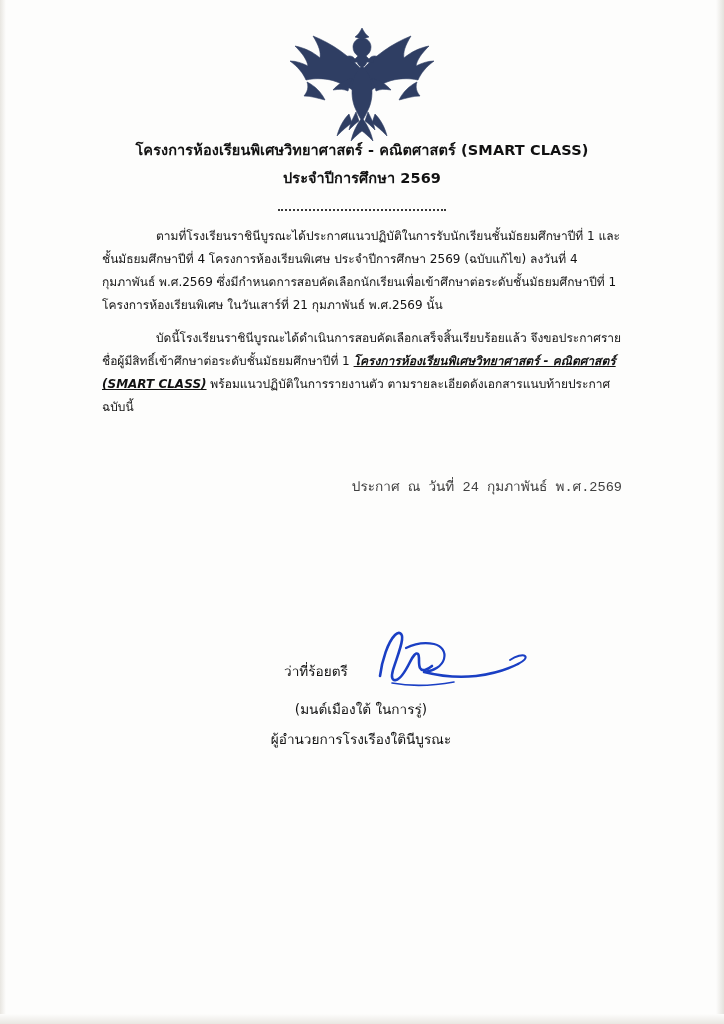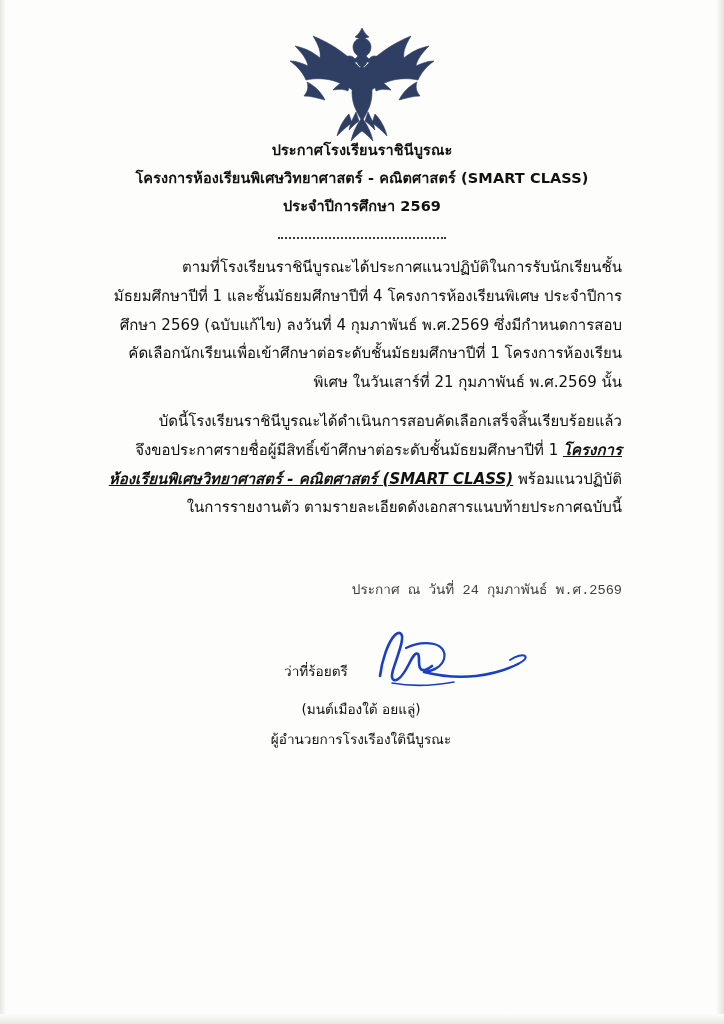--- a/index.html
+++ b/index.html
@@ -75,24 +75,24 @@
   .divider-dots {
     width: 168px;
     margin: 12px auto 14px auto;
     height: 8px;
     border-bottom: 2px dotted #3a3a3a;
   }
 
   .para {
     width: 520px;
     margin: 1px auto;
-    font-size: 15px;
+    font-size: 12px;
     line-height: 1.92;
     color: #111;
-    text-align: right;
+    text-align: left;
     text-indent: 54px;
   }
   .para.second { margin-top: 10px; }
 
   .em-ul-italic {
     font-style: italic;
     font-weight: bold;
     text-decoration: underline;
   }
 
@@ -181,21 +181,20 @@
 
         <path d="M69 86 C66 92 63 98 62 104 C66 100 69 97 72 95 Z"></path>
         <path d="M81 86 C84 92 87 98 88 104 C84 100 81 97 78 95 Z"></path>
       </g>
     </svg>
   </div>
 
   <div class="doc-body">
 
     <div class="center">
-      <div class="title-line">ประกาศโรงเรียนราชินีบูรณะ</div>
       <div class="title-line">โครงการห้องเรียนพิเศษวิทยาศาสตร์ - คณิตศาสตร์ (SMART CLASS)</div>
       <div class="title-line">ประจำปีการศึกษา 2569</div>
     </div>
 
     <div class="divider-dots"></div>
 
     <p class="para">ตามที่โรงเรียนราชินีบูรณะได้ประกาศแนวปฏิบัติในการรับนักเรียนชั้นมัธยมศึกษาปีที่ 1 และชั้นมัธยมศึกษาปีที่ 4 โครงการห้องเรียนพิเศษ ประจำปีการศึกษา 2569 (ฉบับแก้ไข) ลงวันที่ 4 กุมภาพันธ์ พ.ศ.2569 ซึ่งมีกำหนดการสอบคัดเลือกนักเรียนเพื่อเข้าศึกษาต่อระดับชั้นมัธยมศึกษาปีที่ 1 โครงการห้องเรียนพิเศษ ในวันเสาร์ที่ 21 กุมภาพันธ์ พ.ศ.2569 นั้น</p>
 
     <p class="para second"><span>บัดนี้โรงเรียนราชินีบูรณะได้ดำเนินการสอบคัดเลือกเสร็จสิ้นเรียบร้อยแล้ว จึงขอประกาศรายชื่อผู้มีสิทธิ์เข้าศึกษาต่อระดับชั้นมัธยมศึกษาปีที่ 1 </span><span class="em-ul-italic">โครงการห้องเรียนพิเศษวิทยาศาสตร์ - คณิตศาสตร์ (SMART CLASS)</span><span> พร้อมแนวปฏิบัติในการรายงานตัว ตามรายละเอียดดังเอกสารแนบท้ายประกาศฉบับนี้</span></p>
 
@@ -210,17 +209,17 @@
           <g fill="none" stroke="#1a3fc4" stroke-linecap="round" stroke-linejoin="round">
             <path d="M18 50 C20 34 26 16 33 9 C37 5 41 7 40 14 C39 22 34 34 31 44 C29 51 30 55 34 54 C39 53 44 44 48 36 C51 30 54 26 56 28 C58 30 56 38 58 42 C60 46 65 44 70 40" stroke-width="2.6"></path>
             <path d="M44 22 C52 18 62 16 72 18 C80 20 84 26 82 33 C80 40 72 45 62 46" stroke-width="2.2"></path>
             <path d="M62 46 C78 50 96 52 114 50 C130 48 144 44 156 38" stroke-width="2.4"></path>
             <path d="M156 38 C162 35 165 32 163 30 C161 28 154 30 148 34" stroke-width="2.0"></path>
             <path d="M30 57 C46 60 70 60 92 56" stroke-width="1.6"></path>
           </g>
         </svg>
       </div>
     </div>
-    <div class="sign-name">(มนต์เมืองใต้  อยแลู่)</div>
+    <div class="sign-name">(มนต์เมืองใต้  ในการรู่)</div>
     <div class="sign-role">ผู้อำนวยการโรงเรีองใตินีบูรณะ</div>
   </div>
 
 </div>
 
 </body></html>

